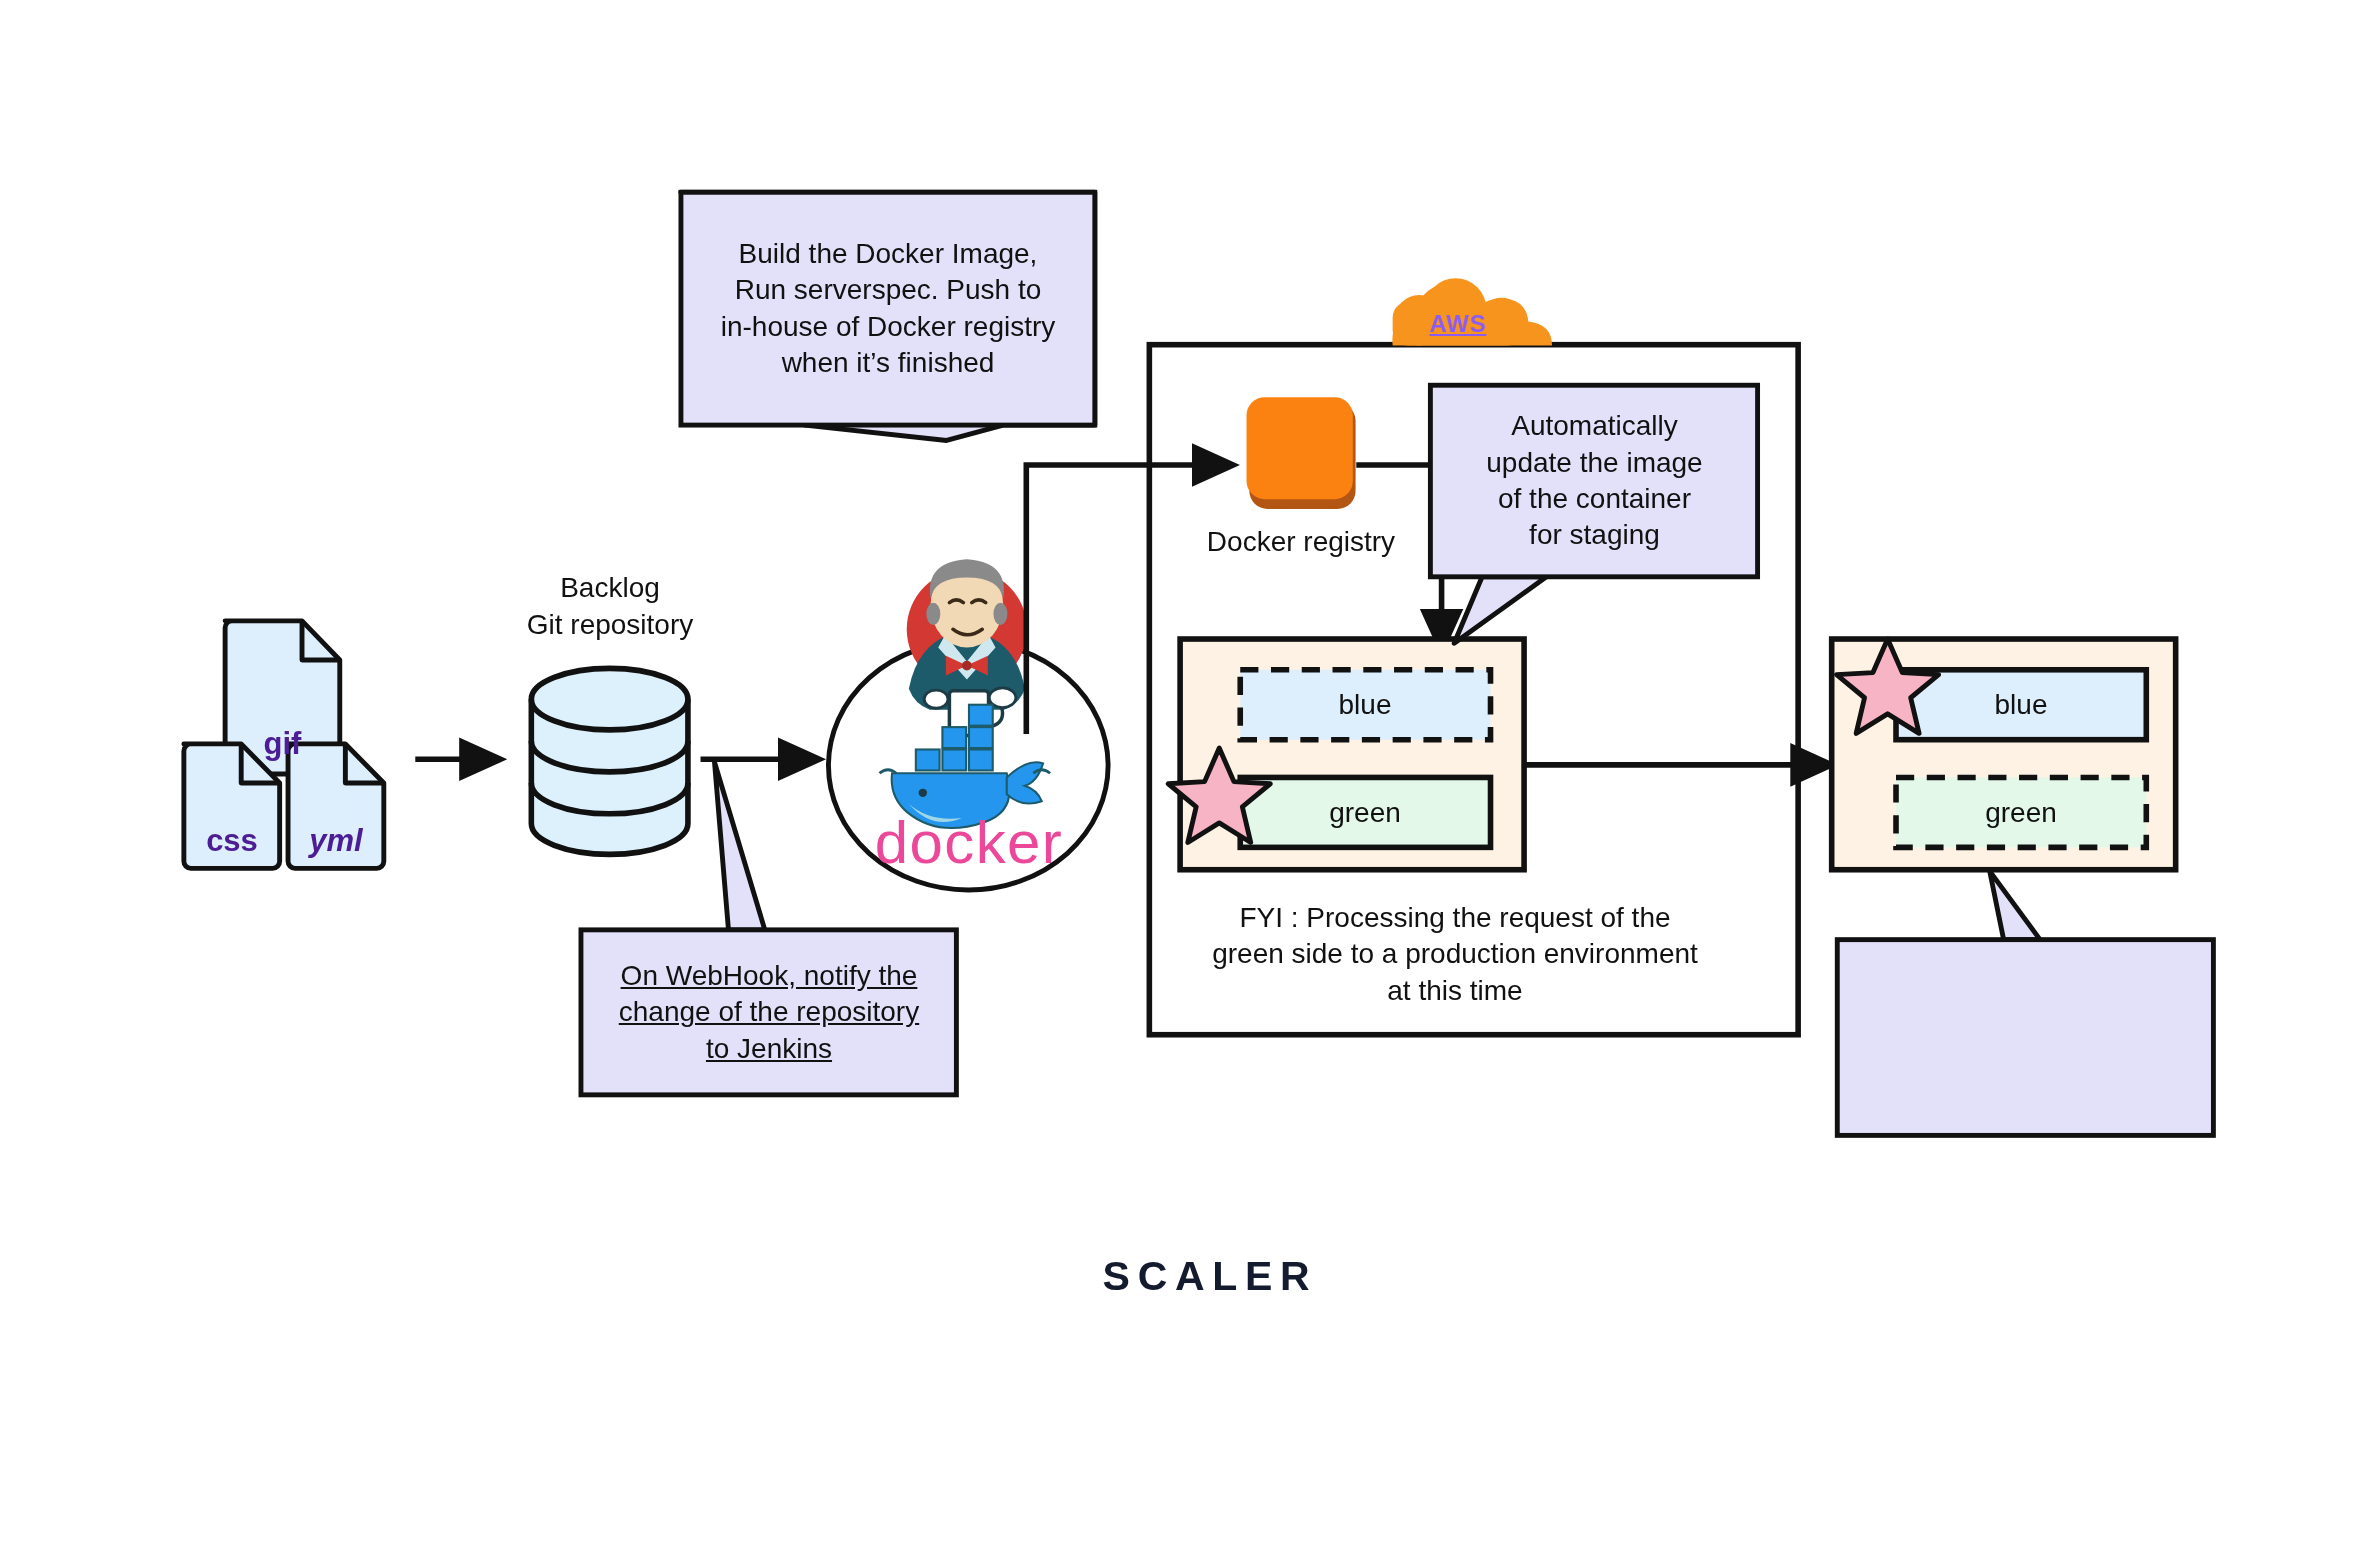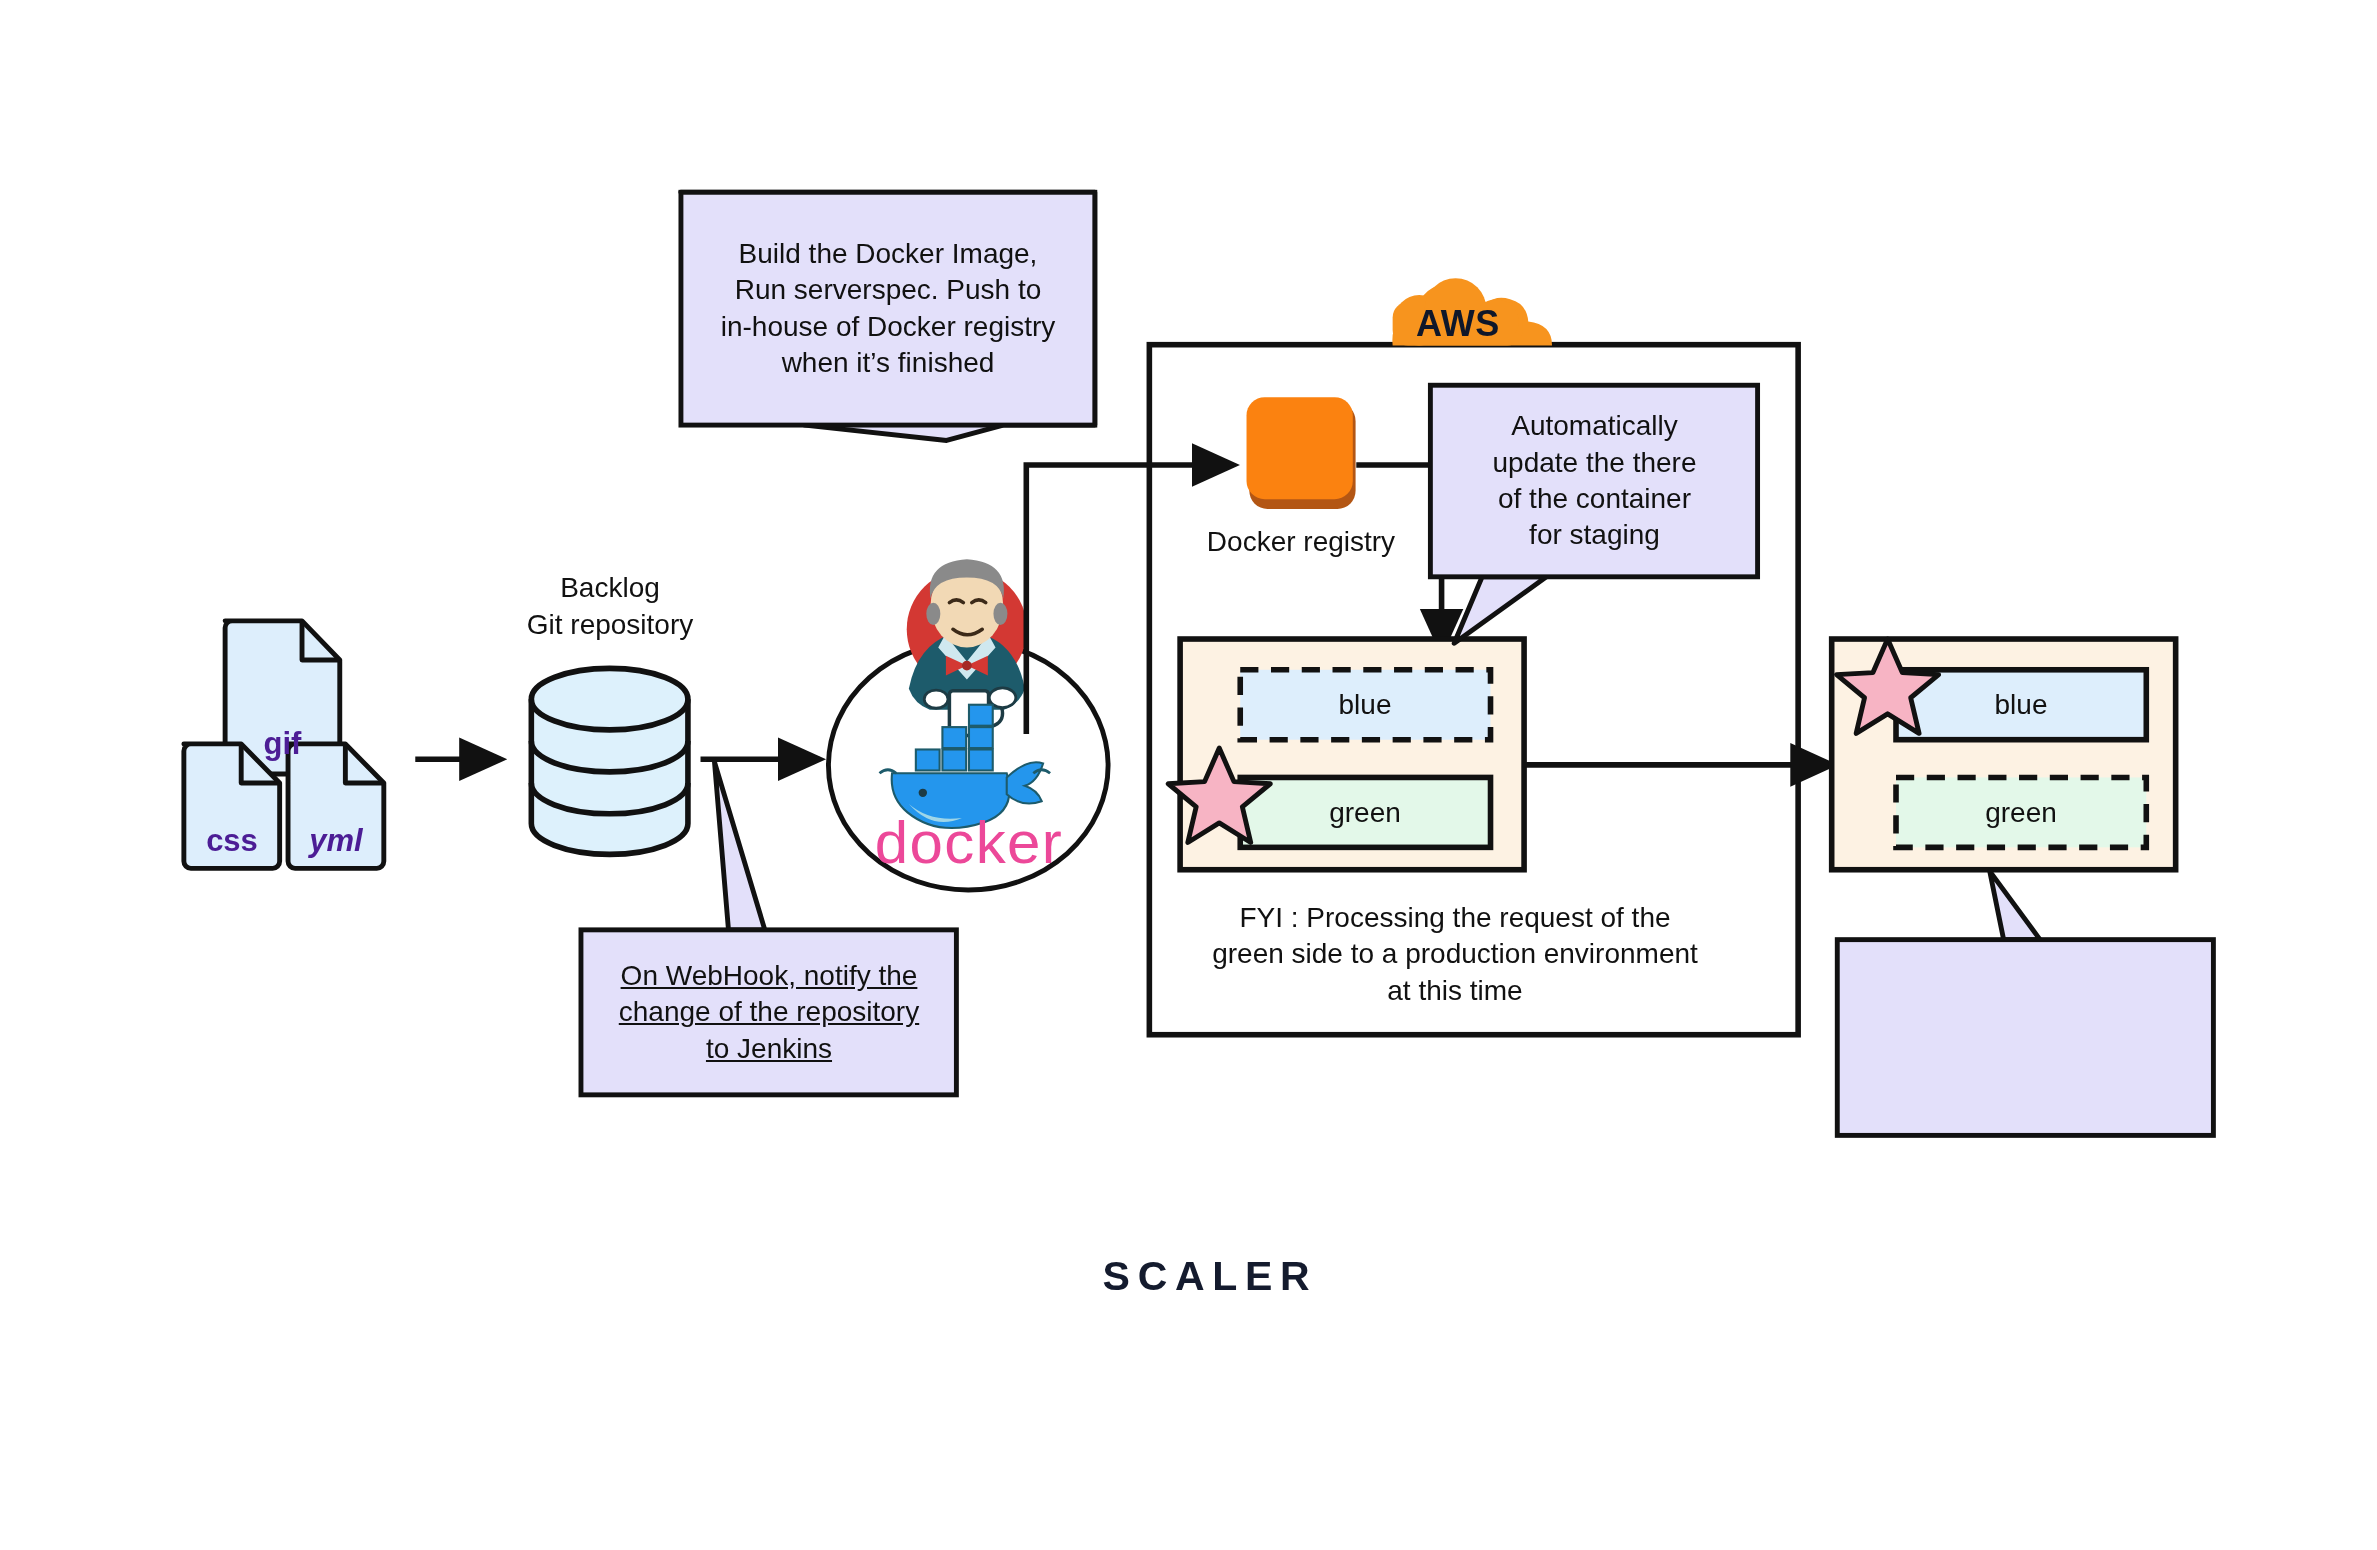--- a/index.html
+++ b/index.html
@@ -19,22 +19,22 @@
   }
   .boxlabel{
     position:absolute;text-align:center;font-size:28px;color:#111;
     display:flex;align-items:center;justify-content:center;
   }
   .filelabel{
     position:absolute;text-align:center;font-size:31px;font-weight:bold;color:#4c1d95;
     display:flex;align-items:flex-end;justify-content:center;
   }
   .aws-word{
-    position:absolute;color:#0f172a;font-weight:bold;font-size:36px;
-    display:flex;align-items:center;justify-content:center;letter-spacing:0.7px;
+    position:absolute;color:#8b5cf6;font-weight:bold;font-size:24px;
+    display:flex;align-items:center;justify-content:center;letter-spacing:0.7px;text-decoration:underline;
   }
   .docker-word{
     position:absolute;color:#ec4899;font-size:60px;letter-spacing:1.4px;
     display:flex;align-items:center;justify-content:center;
   }
   .logo-scaler{
     position:absolute;color:#141b2e;font-weight:bold;font-size:41px;
     letter-spacing:7.7px;display:flex;align-items:center;justify-content:center;
   }
   .logo-topics{
@@ -211,21 +211,21 @@
   <div class="callout-text" style="left:681px;top:192px;width:414px;height:233px;">Build the Docker Image,
 Run serverspec. Push to
 in-house of Docker registry
 when it’s finished</div>
 
   <div class="callout-text" style="left:581px;top:930px;width:376px;height:165px;text-decoration:underline;">On WebHook, notify the
 change of the repository
 to Jenkins</div>
 
   <div class="callout-text" style="left:1431px;top:385px;width:327px;height:192px;">Automatically
-update the there
+update the image
 of the container
 for staging</div>
 
 
   <div class="logo-scaler" style="left:1077px;top:1252px;width:266px;height:49px;">SCALER</div>
 
 </div>
 
 
 </body></html>

